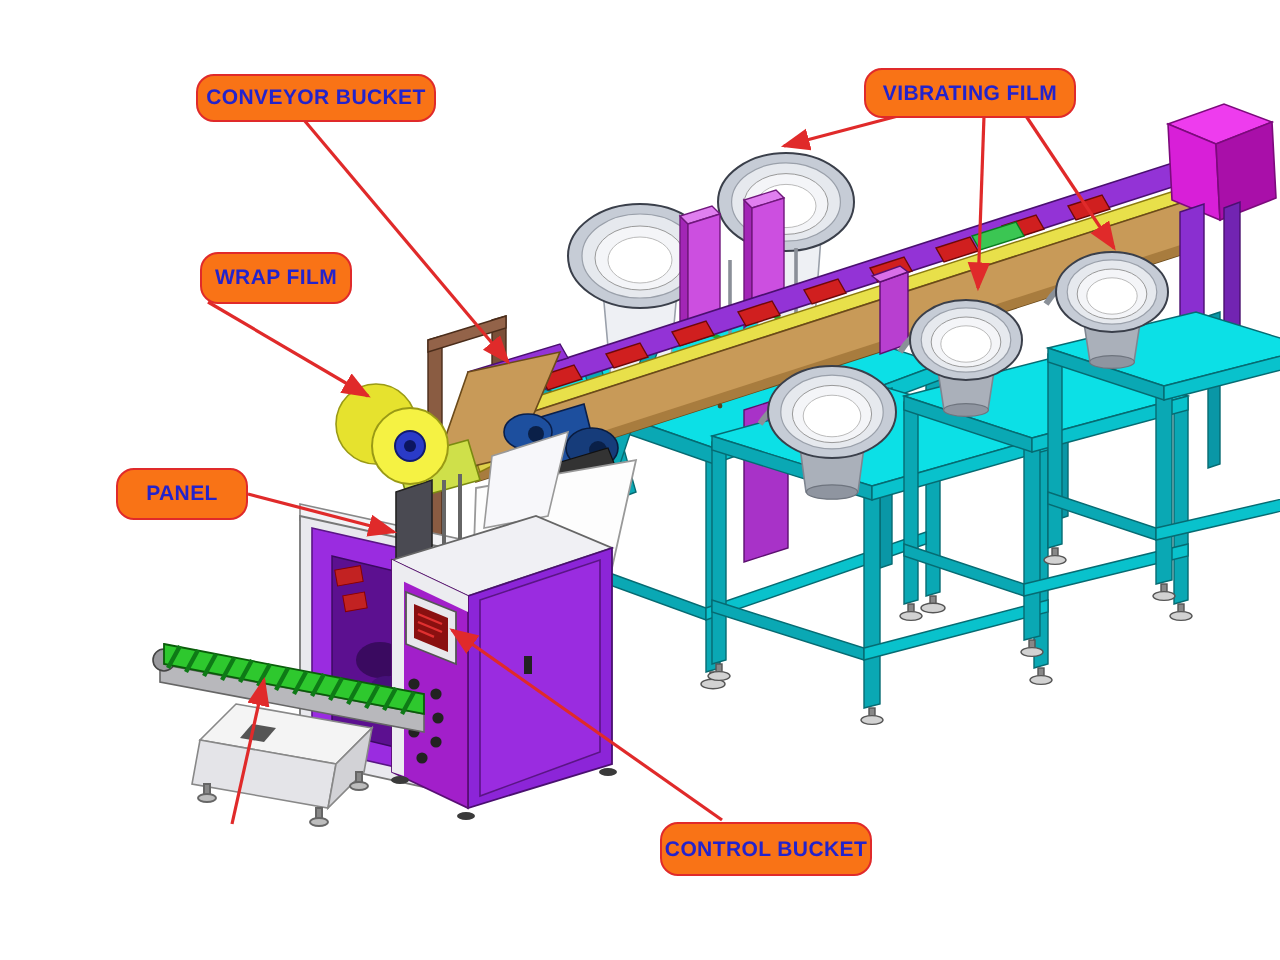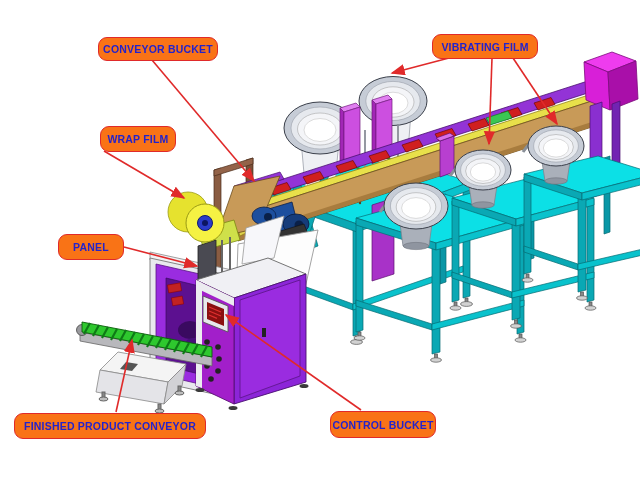--- a/index.html
+++ b/index.html
@@ -293,15 +293,14 @@
     <line x1="124" y1="247" x2="197" y2="266" marker-end="url(#ah)"></line>
     <line x1="116" y1="412" x2="132" y2="340" marker-end="url(#ah)"></line>
     <line x1="361" y1="410" x2="226" y2="315" marker-end="url(#ah)"></line>
   </g>
 </svg>
 
   <div class="callout" style="left:98px;  top:37px;  width:118px; height:22px;">CONVEYOR BUCKET</div>
   <div class="callout" style="left:432px; top:34px;  width:104px; height:23px;">VIBRATING FILM</div>
   <div class="callout" style="left:60px;  top:126px; width:74px;  height:24px;margin-left:40px;">WRAP FILM</div>
   <div class="callout" style="left:58px;  top:234px; width:64px;  height:24px;">PANEL</div>
-  <div class="callout" style="left:14px;  top:413px; width:190px; height:24px;">FINISHED PRODUCT CONVEYOR</div>
   <div class="callout" style="left:330px; top:411px; width:104px; height:25px;">CONTROL BUCKET</div>
 </div>
 
 </body></html>

